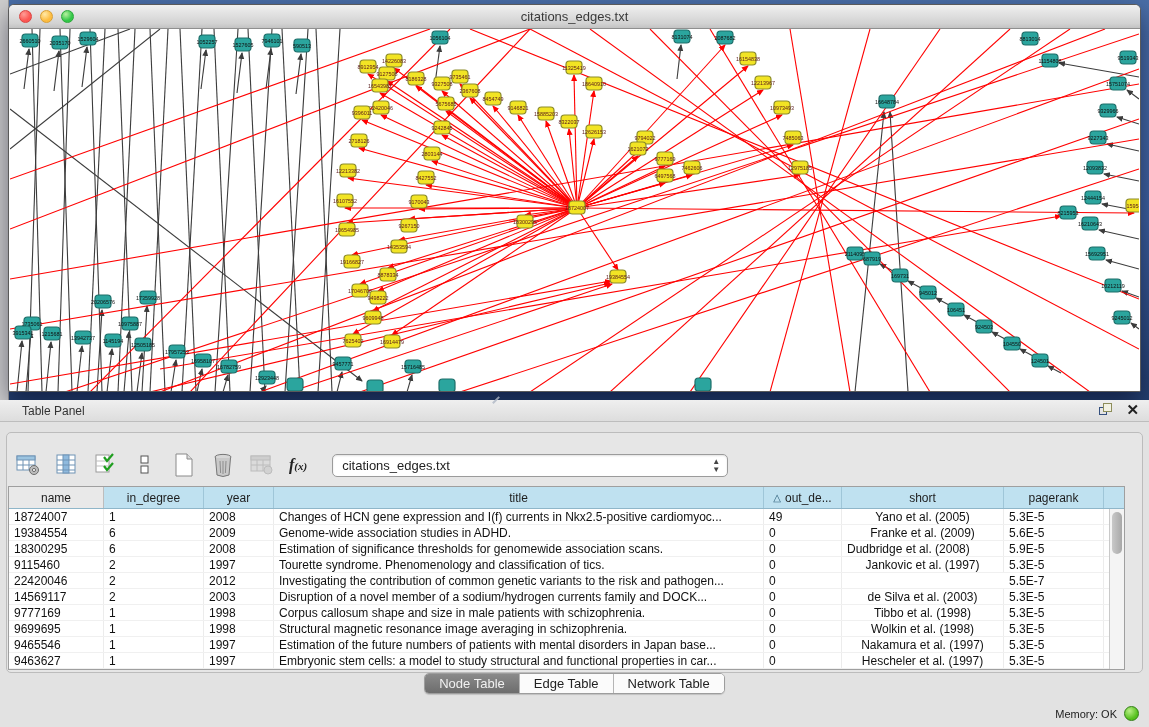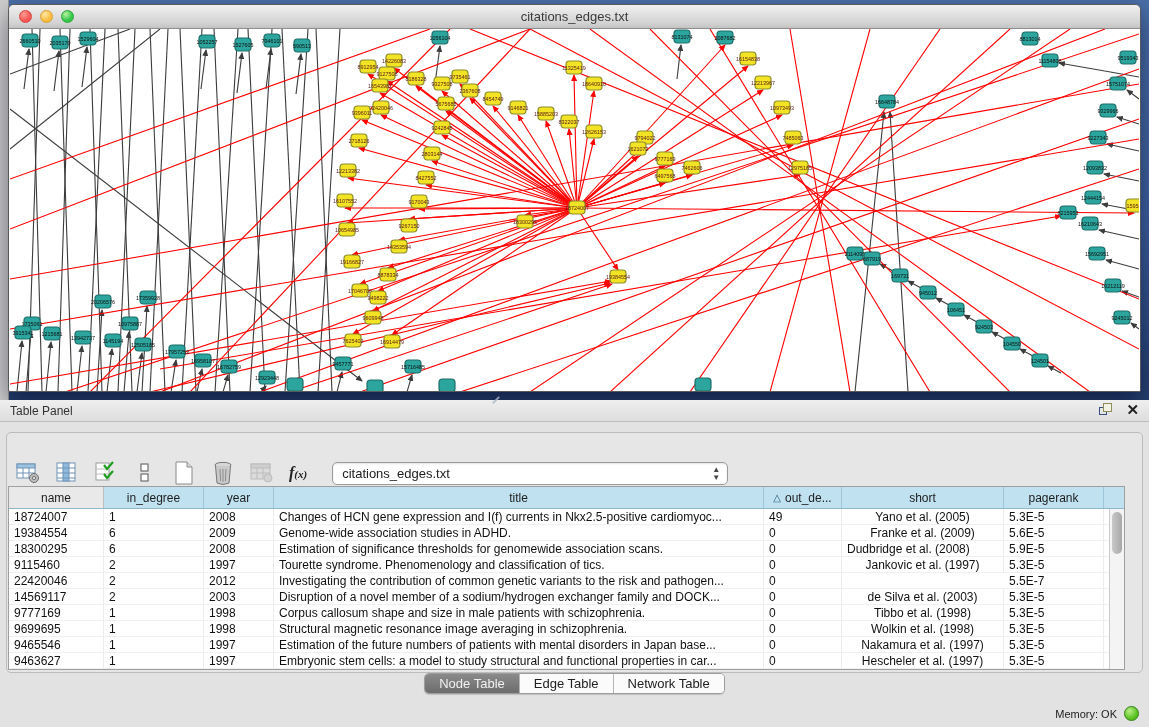--- a/index.html
+++ b/index.html
@@ -26,32 +26,32 @@
   .light.green  { background:radial-gradient(circle at 35% 30%,#b7f0a0,#33c748 60%); border:1px solid #2aa73a; }
   .win-title { position:absolute; left:0; right:0; text-align:center; font-size:13px; color:#3a3a3a; pointer-events:none; }
   .canvas { position:absolute; left:1px; top:24px; width:1130px; height:363px; background:#ffffff; }
   .canvas svg { display:block; }
 
   
   .table-panel { position:absolute; left:0; top:400px; width:1149px; height:327px; background:#e2e2e2; }
   .tp-header { position:absolute; left:0; top:0; right:0; height:22px;
                background:linear-gradient(180deg,#efefef,#dddddd); border-bottom:1px solid #bdbdbd;
                display:flex; align-items:center; }
-  .tp-title { font-size:12px; color:#333; padding-left:10px; }
+  .tp-title { font-size:12px; color:#333; padding-left:22px; }
   .tp-header-icons { position:absolute; right:10px; top:2px; display:flex; gap:12px; align-items:center; }
   .float-ic { width:16px; height:16px; position:relative; }
   .float-ic .sq1 { position:absolute; left:1px; top:5px; width:8px; height:8px; border:1.5px solid #35507e; }
   .float-ic .sq2 { position:absolute; left:5px; top:1px; width:9px; height:9px; border:1.5px solid #8d8d5a; background:#f2f2e4; }
   .close-ic { font-size:15px; font-weight:bold; color:#222; line-height:16px; }
   .divider-grip { position:absolute; left:494px; top:-2px; width:9px; height:9px; border-left:2px solid #aeb6c4; transform:rotate(45deg); opacity:.8; }
 
   .inner-box { position:absolute; left:6px; top:32px; width:1137px; height:241px;
                border:1px solid #bcbcbc; border-radius:5px; background:#e6e6e6; }
 
-  .tp-toolbar { position:absolute; left:14px; top:56px; height:34px; display:flex; align-items:center; gap:11px; }
+  .tp-toolbar { position:absolute; left:14px; top:48px; height:34px; display:flex; align-items:center; gap:11px; }
   .tb-ic { width:28px; height:28px; display:flex; align-items:center; justify-content:center; border-radius:4px; }
   .tb-ic svg { display:block; }
   .fx { font-family:"Liberation Serif", serif; font-style:italic; font-weight:bold; font-size:16px; color:#222; padding:0 2px; }
   .fx small { font-size:11px; }
   .combo { margin-left:12px; width:396px; height:23px; background:#fff; border:1px solid #9b9b9b; border-radius:5px;
            display:flex; align-items:center; font-size:13px; color:#222; padding-left:9px; position:relative;
            box-shadow:inset 0 1px 2px rgba(0,0,0,.12); }
   .combo .arrows { position:absolute; right:7px; top:3px; display:flex; flex-direction:column; line-height:8px; font-size:8px; color:#444; }
 
   
@@ -805,21 +805,21 @@
             <div class="td" style="width: 70px; text-align: left;">2012</div>
             <div class="td" style="width: 490px; text-align: left;">Investigating the contribution of common genetic variants to the risk and pathogen...</div>
             <div class="td" style="width: 78px; text-align: left;">0</div>
             <div class="td" style="width: 162px; text-align: center; margin-top: 44px;">Stergiakouli et al. (2012)</div>
             <div class="td" style="width: 100px; text-align: left;">5.5E-7</div>
           </div>
           <div class="tr">
             <div class="td" style="width: 95px; text-align: left;">14569117</div>
             <div class="td" style="width: 100px; text-align: left;">2</div>
             <div class="td" style="width: 70px; text-align: left;">2003</div>
-            <div class="td" style="width: 490px; text-align: left;">Disruption of a novel member of a sodium/hydrogen exchanger family and DOCK...</div>
+            <div class="td" style="width: 490px; text-align: left;">Disruption of a novel member of a sodium/hydrogen currents family and DOCK...</div>
             <div class="td" style="width: 78px; text-align: left;">0</div>
             <div class="td" style="width: 162px; text-align: center;">de Silva et al. (2003)</div>
             <div class="td" style="width: 100px; text-align: left;">5.3E-5</div>
           </div>
           <div class="tr">
             <div class="td" style="width: 95px; text-align: left;">9777169</div>
             <div class="td" style="width: 100px; text-align: left;">1</div>
             <div class="td" style="width: 70px; text-align: left;">1998</div>
             <div class="td" style="width: 490px; text-align: left;">Corpus callosum shape and size in male patients with schizophrenia.</div>
             <div class="td" style="width: 78px; text-align: left;">0</div>

